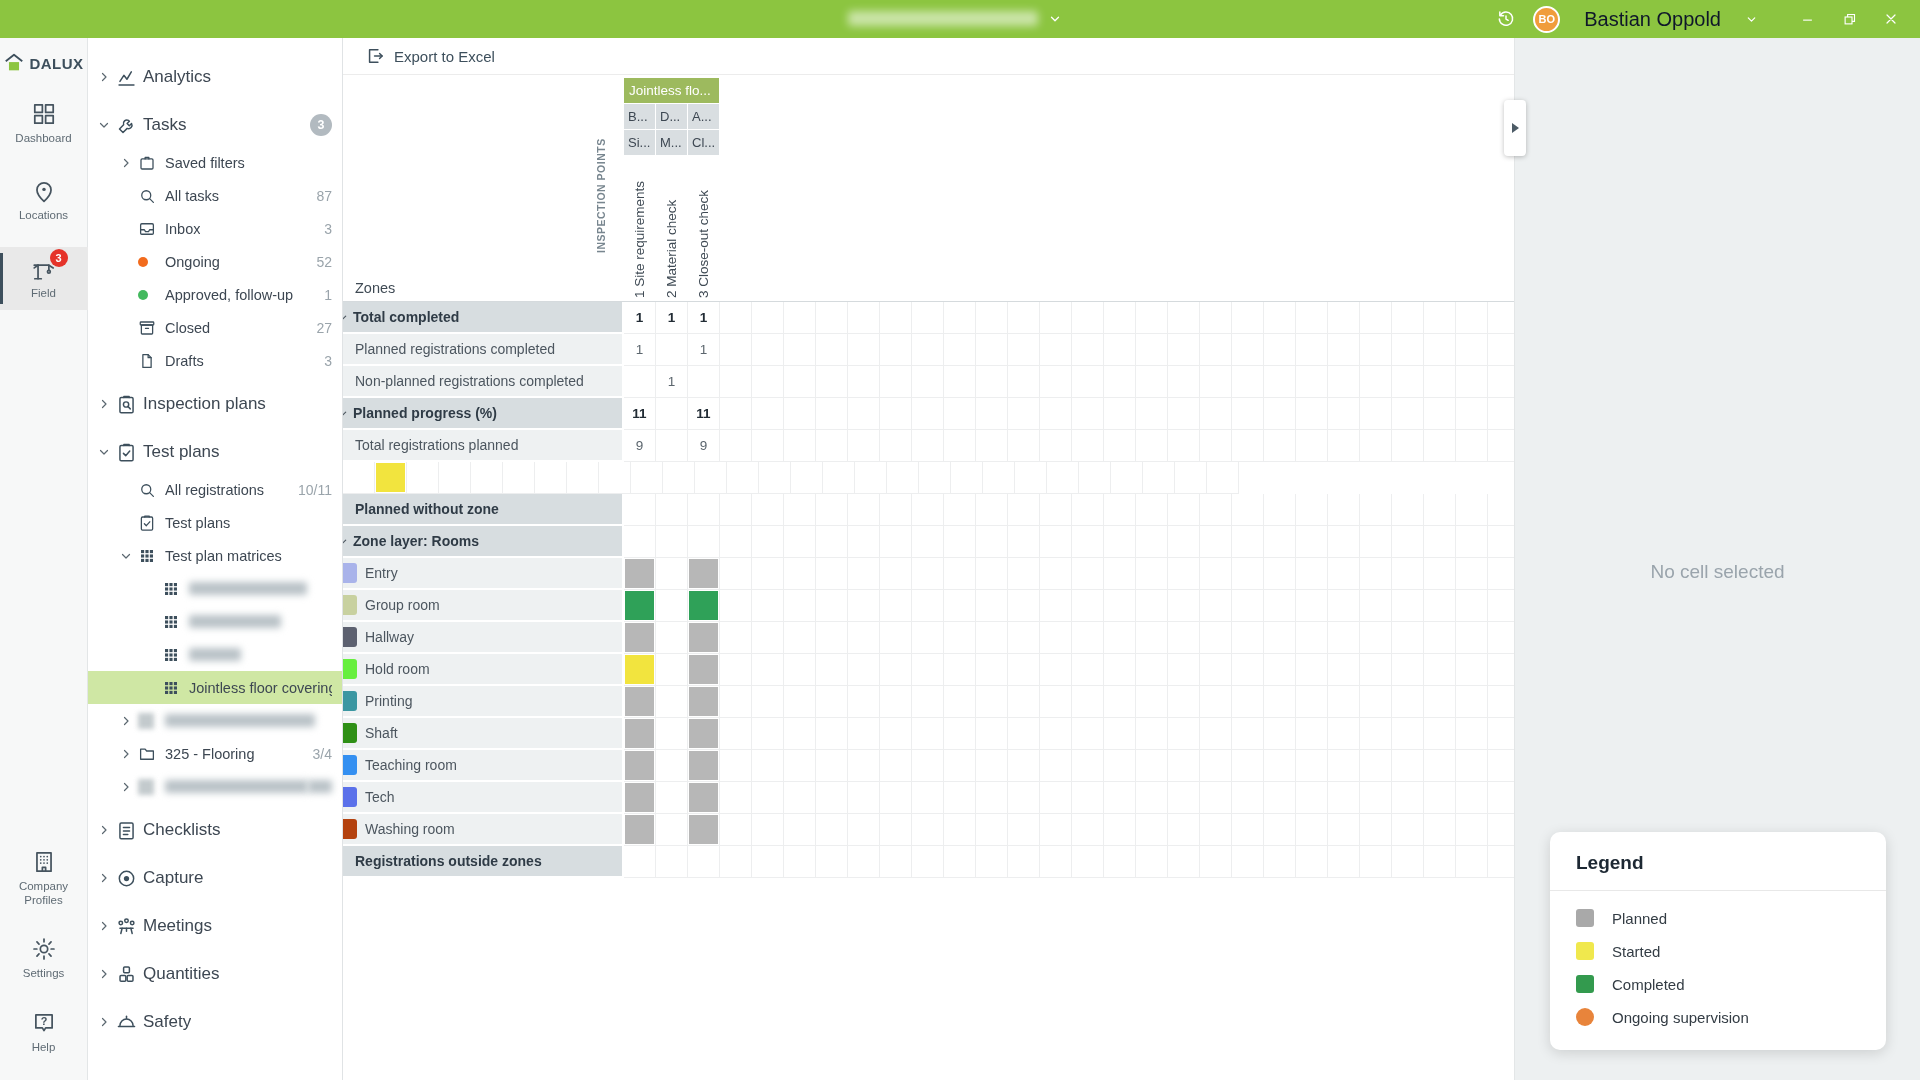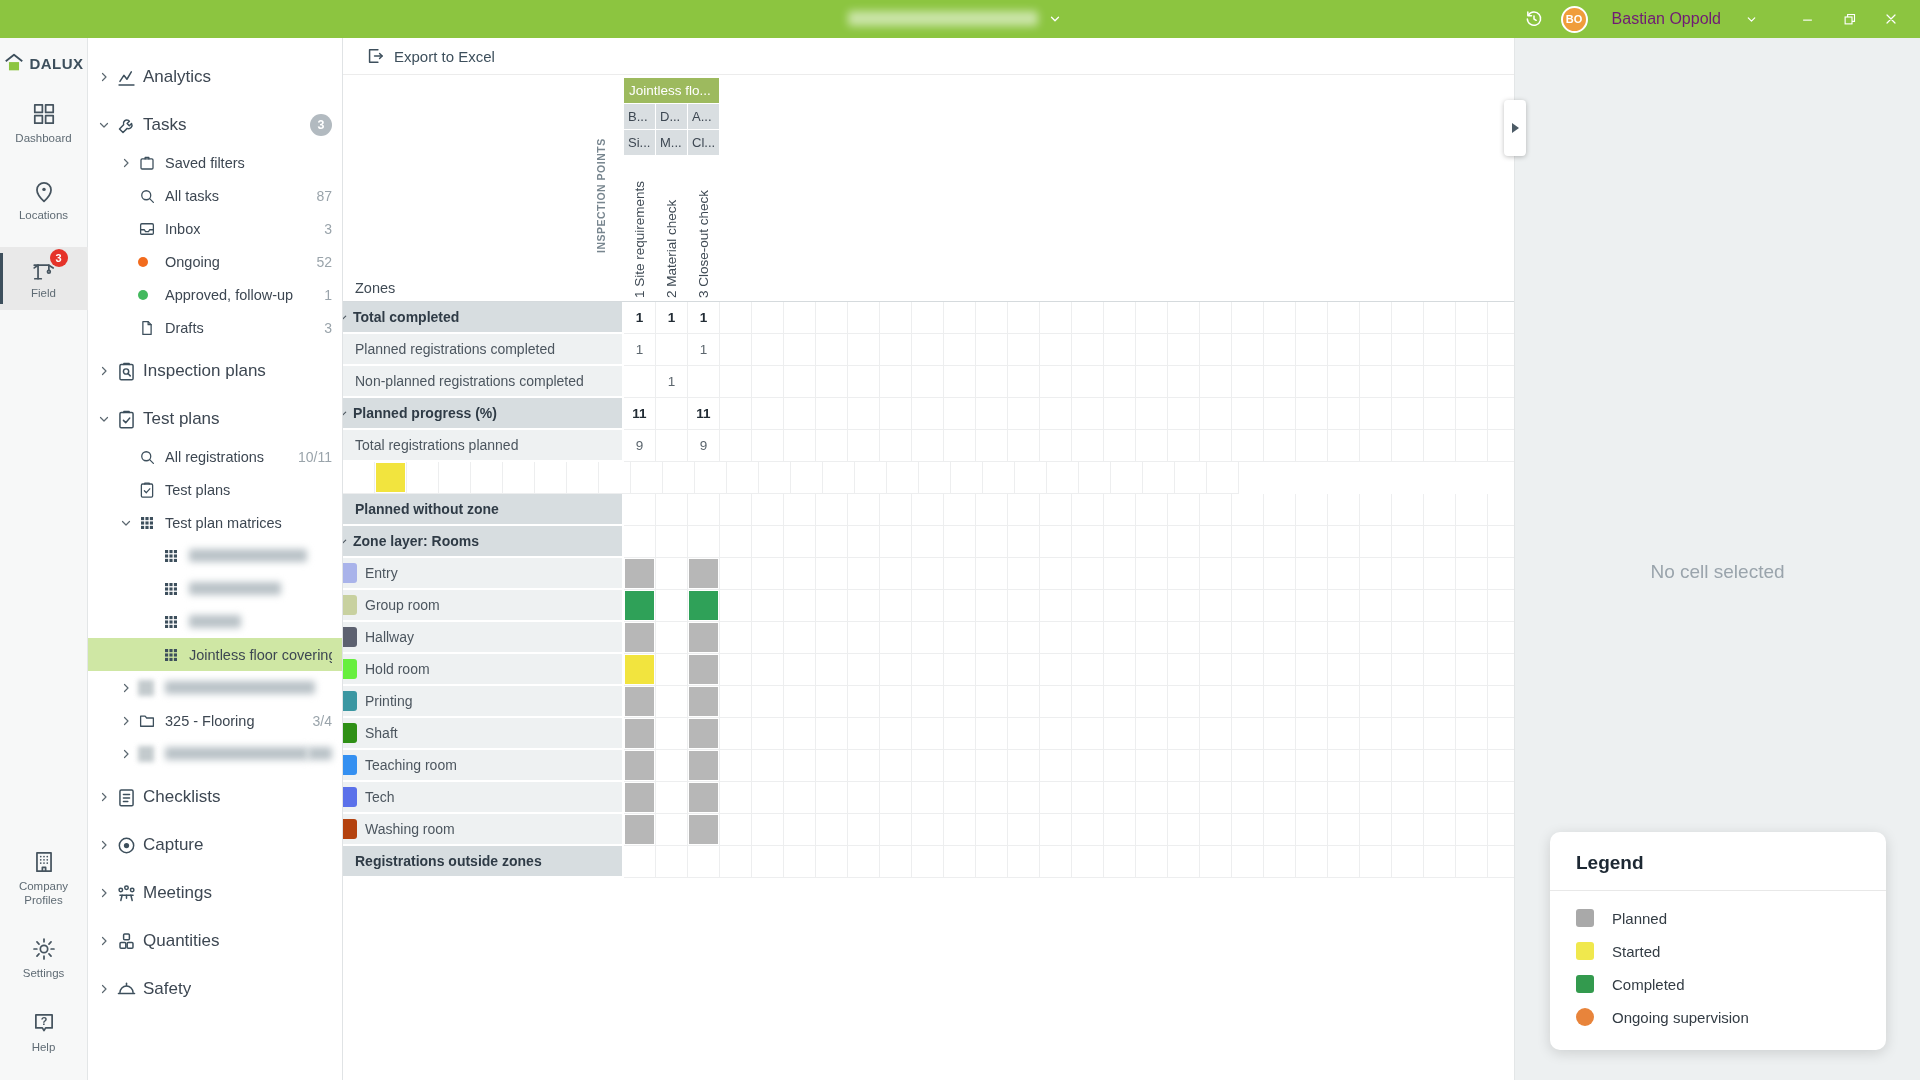--- a/index.html
+++ b/index.html
@@ -7,21 +7,21 @@
   .ic { display:block; }
 
   
   .topbar { position:absolute; left:0; top:0; width:1920px; height:38px; background:#8cc540; display:flex; align-items:center; z-index:50; }
   .tb-title { position:absolute; left:848px; top:11px; display:flex; align-items:center; gap:10px; }
   .blur-title { width:190px; height:15px; border-radius:3px; background:rgba(255,255,255,.55); filter:blur(4px); }
   .tb-right { position:absolute; right:0; top:0; height:38px; display:flex; align-items:center; gap:14px; padding-right:12px; color:#fff; }
   .tb-iconbtn { width:26px; height:26px; display:flex; align-items:center; justify-content:center; color:#fff; cursor:pointer; }
   .avatar { width:27px; height:27px; border-radius:50%; background:#f09d3b; border:2px solid #fff; color:#fff; font-size:11px; font-weight:700; display:flex; align-items:center; justify-content:center; }
   .tb-user { display:flex; align-items:center; gap:24px; cursor:pointer; }
-  .tb-name { font-size:16px; color:#701a75; }
+  .tb-name { font-size:20px; color:#0f172a; }
   .win-controls { display:flex; align-items:center; gap:8px; margin-left:18px; }
   .win-btn { width:34px; height:30px; display:flex; align-items:center; justify-content:center; color:#fff; cursor:pointer; }
 
   
   .rail { position:absolute; left:0; top:38px; width:88px; height:1042px; background:#f7f8f8; border-right:1px solid #e3e6e7; display:flex; flex-direction:column; align-items:center; }
   .logo { margin:14px 0 18px 0; display:flex; align-items:center; gap:4px; }
   .logo-text { font-size:15px; font-weight:700; color:#3d4f5c; letter-spacing:.5px; }
   .rail-item { position:relative; width:88px; padding:9px 0 10px 0; display:flex; flex-direction:column; align-items:center; gap:4px; color:#46545f; cursor:pointer; margin-bottom:14px; }
   .rail-item.active { background:#e9e9e9; }
   .rail-item.active::before { content:""; position:absolute; left:0; top:6px; bottom:6px; width:3px; background:#3d4f5c; }
@@ -287,20 +287,32 @@
       <span class="nav-ic">
         <span class="dot" style="background:#43b95e"></span>
       </span>
       <span class="nav-label">Approved, follow-up</span>
       <span class="count">1</span>
     </div>
     <div class="nav-row lvl1">
       <span class="chev"></span>
       <span class="nav-ic">
         <svg class="ic" width="18" height="18" viewBox="0 0 24 24" fill="none" stroke="currentColor" stroke-width="1.7" stroke-linecap="round" stroke-linejoin="round">
+          <rect x="3" y="4" width="18" height="4" rx="1"></rect>
+          <rect x="4.5" y="8" width="15" height="12" rx="1"></rect>
+          <path d="M10 12.5h4"></path>
+        </svg>
+      </span>
+      <span class="nav-label">Closed</span>
+      <span class="count">27</span>
+    </div>
+    <div class="nav-row lvl1">
+      <span class="chev"></span>
+      <span class="nav-ic">
+        <svg class="ic" width="18" height="18" viewBox="0 0 24 24" fill="none" stroke="currentColor" stroke-width="1.7" stroke-linecap="round" stroke-linejoin="round">
           <path d="M6.5 3.5h7l4 4v13h-11z"></path>
           <path d="M13.5 3.5v4h4"></path>
         </svg>
       </span>
       <span class="nav-label">Drafts</span>
       <span class="count">3</span>
     </div>
     <div class="nav-row lvl0 top">
       <span class="chev">
         <svg class="ic" width="12" height="12" viewBox="0 0 24 24" fill="none" stroke="currentColor" stroke-width="2.4" stroke-linecap="round" stroke-linejoin="round">

